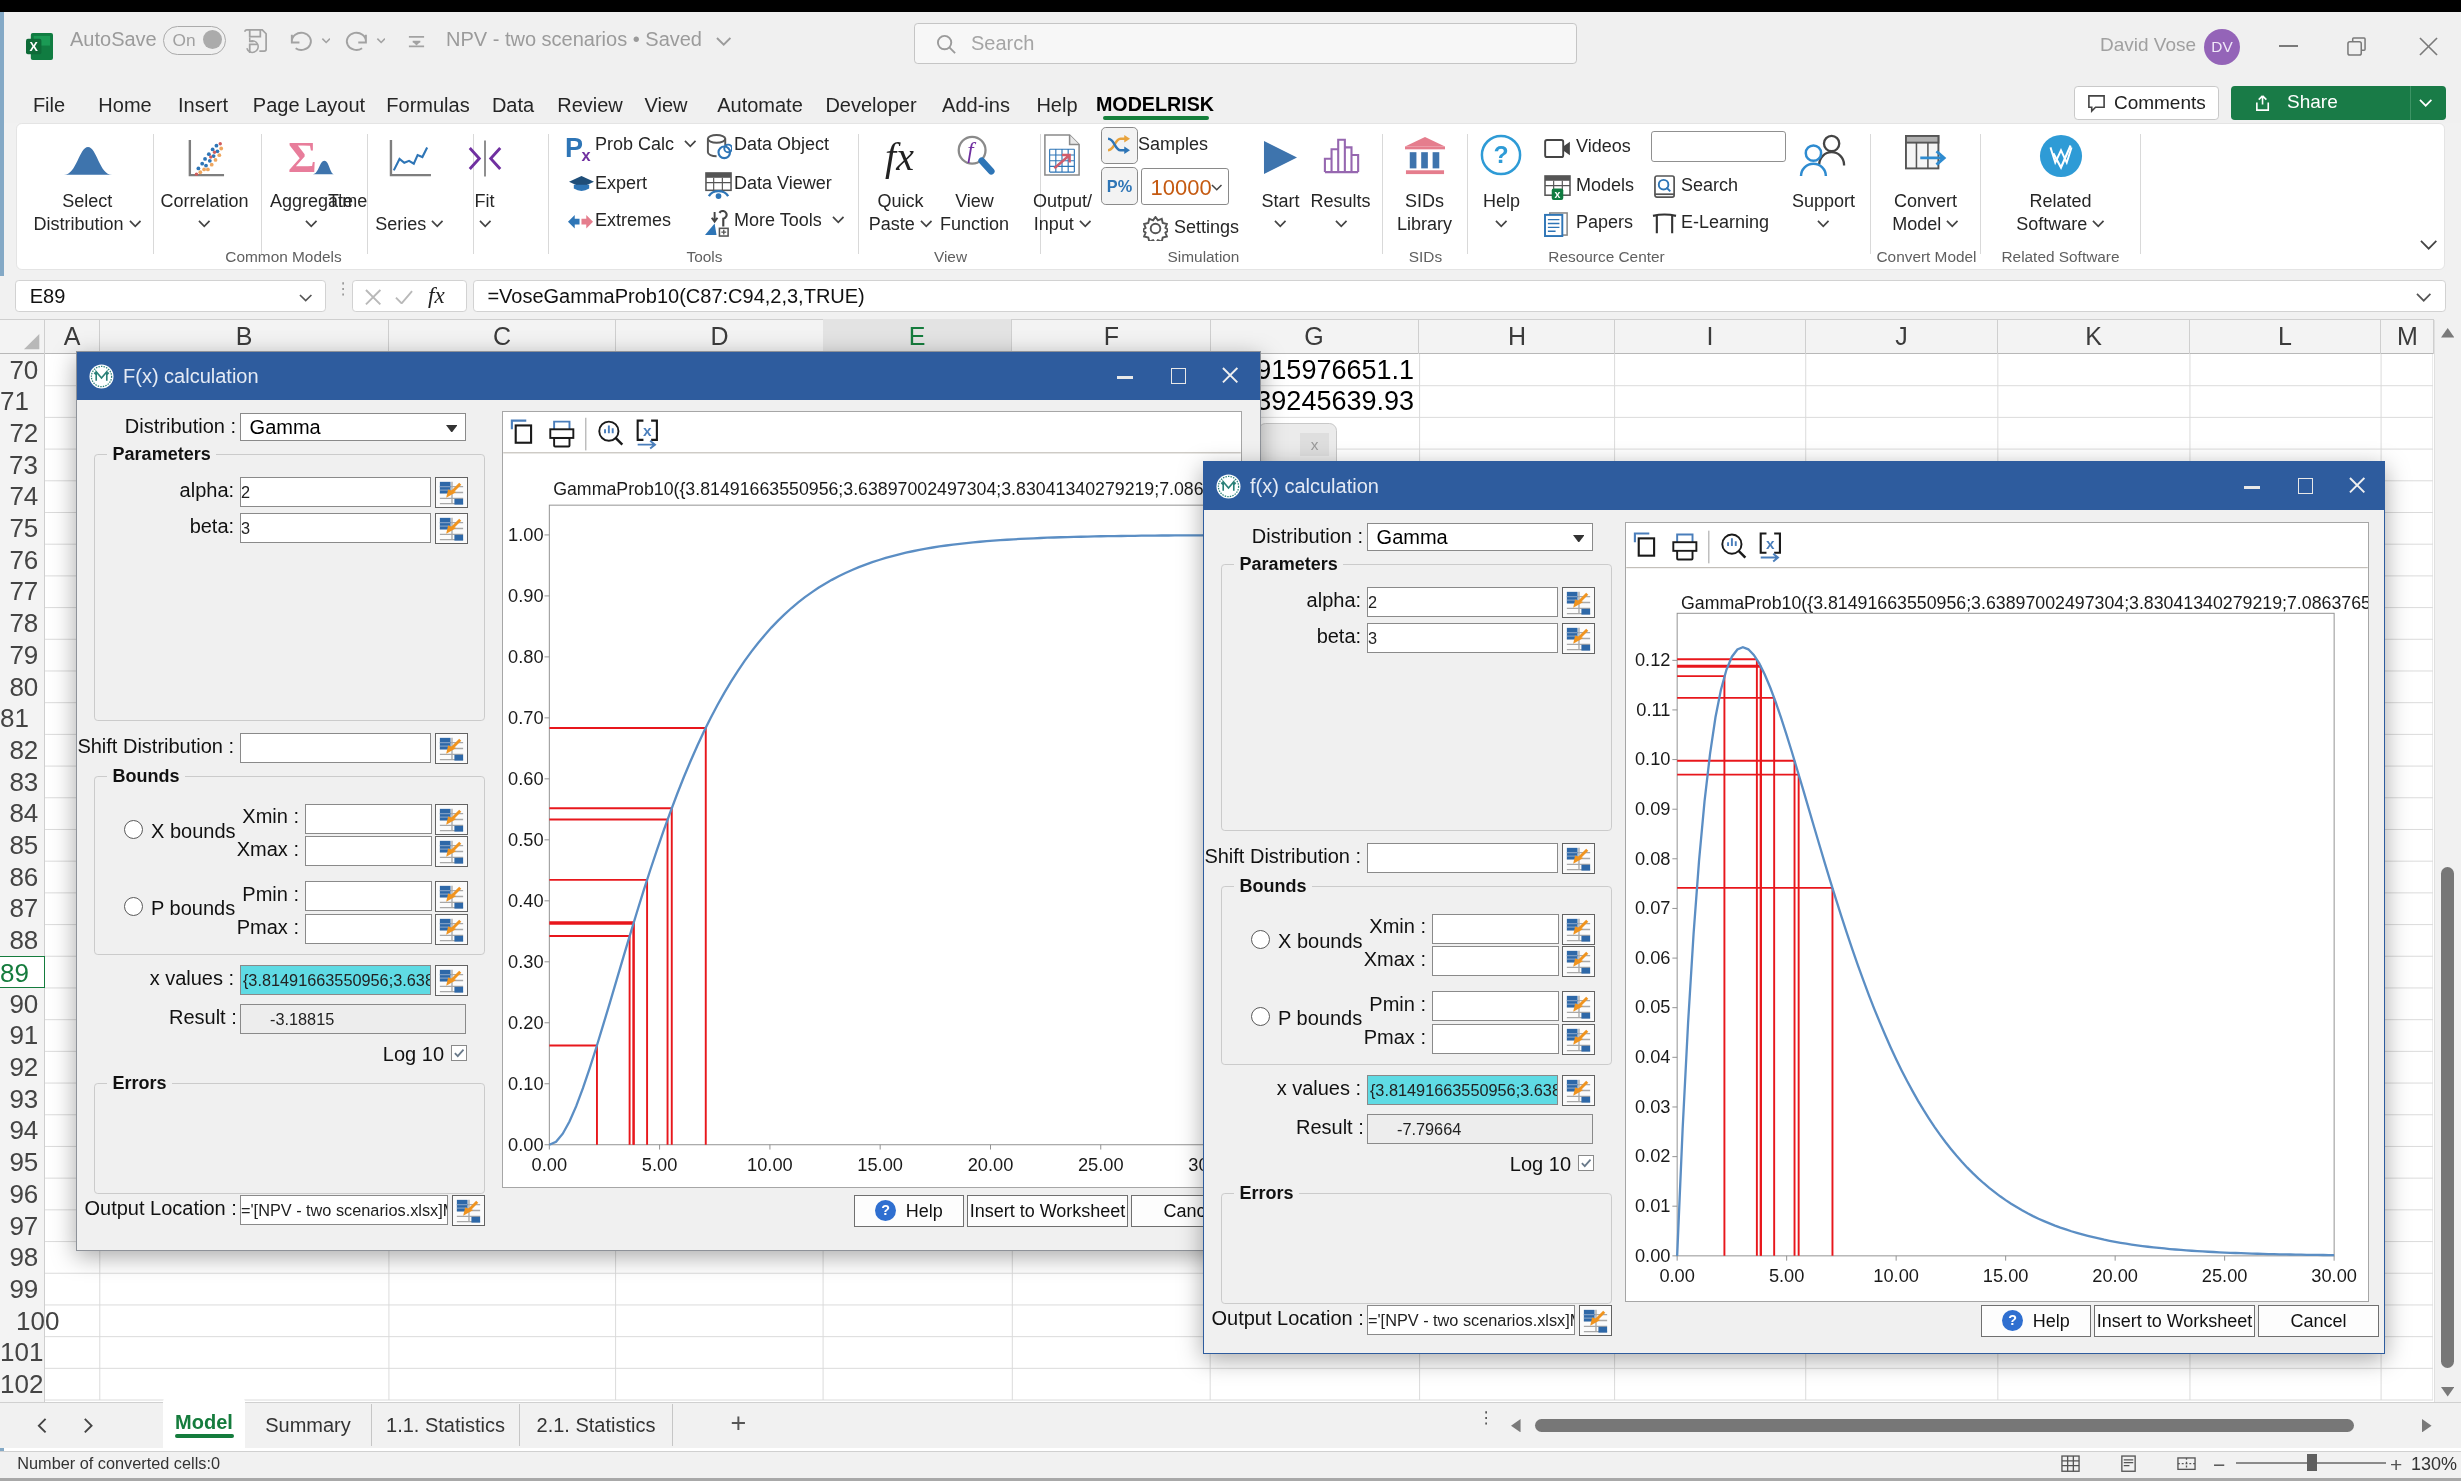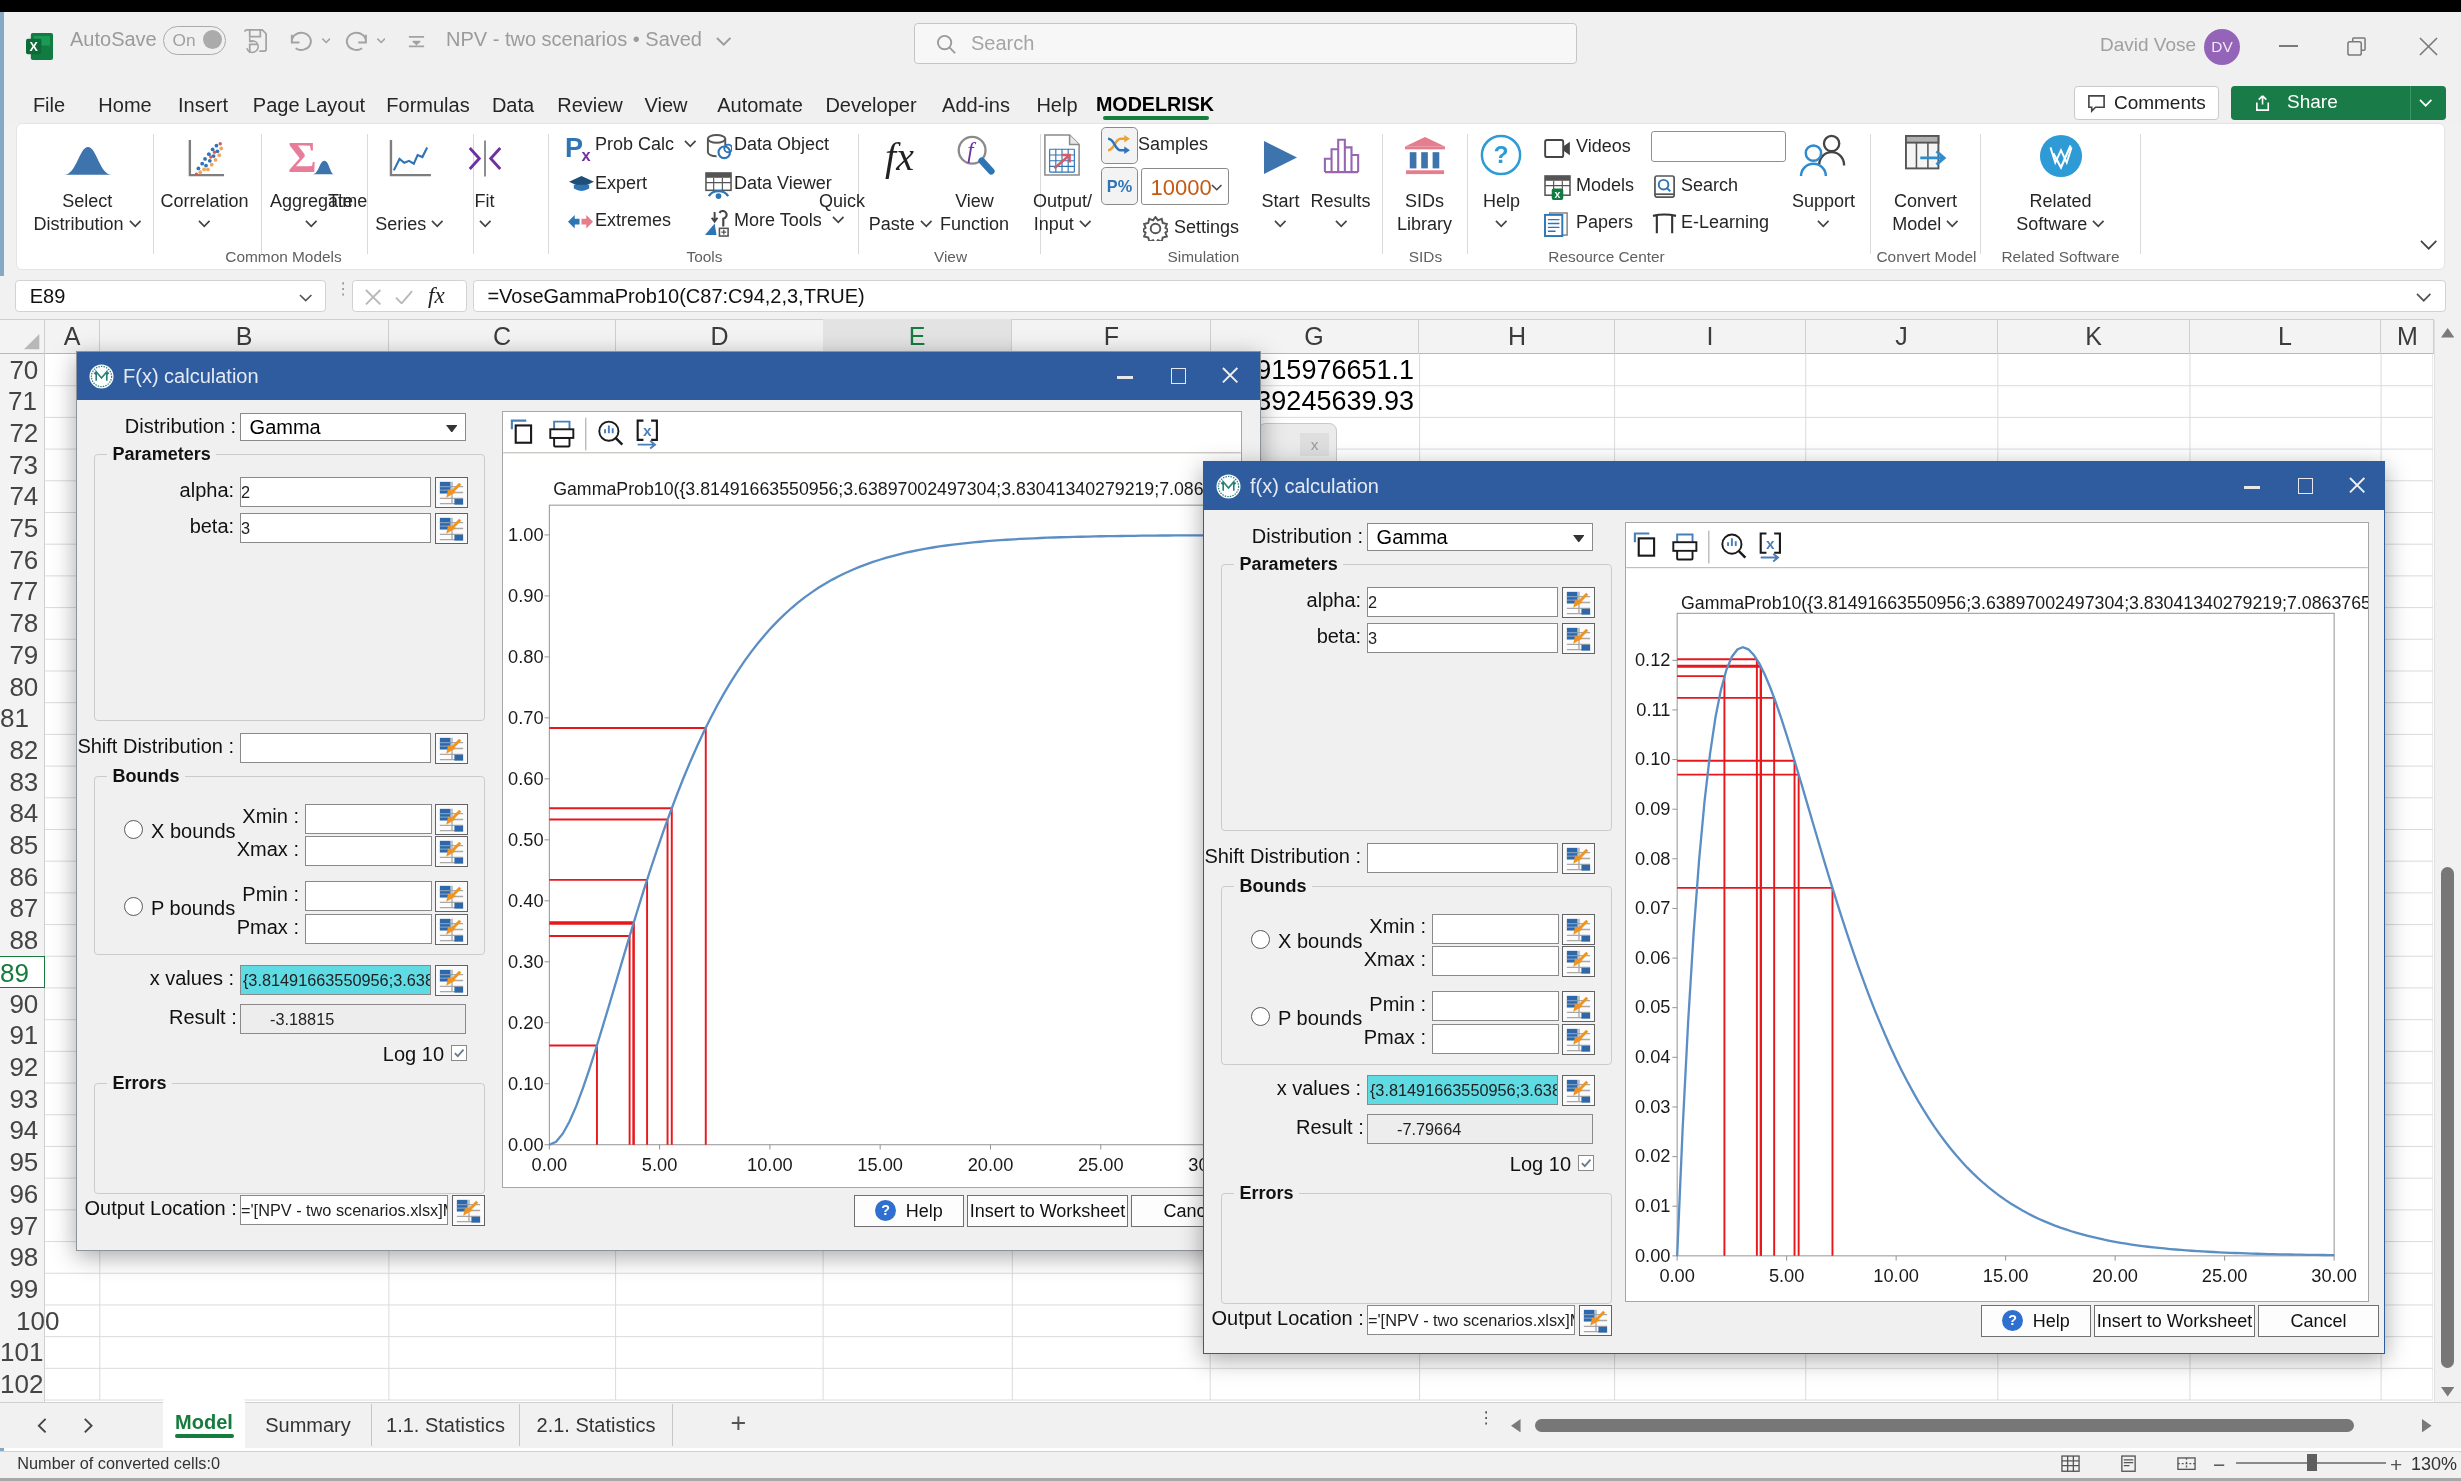--- a/index.html
+++ b/index.html
@@ -213,21 +213,21 @@
     <path d="M12 2 v10 m-3 -4 l3 4 l3 -4" stroke="#444" stroke-width="2" fill="none"></path>
     <path d="M17 3 a4 4 0 1 1 4 6 v8" stroke="#444" stroke-width="2.2" fill="none"></path>
     <path d="M2 26 L12 14 L14 26 Z" fill="#2e75b6"></path>
     <rect x="17" y="19" width="9" height="8" fill="#fff" stroke="#555" stroke-width="1.6"></rect>
     <path d="M21.5 20.5 v5 m-2.5 -2.5 h5" stroke="#555" stroke-width="1.4"></path>
   </svg>
 <div class="abs" style="left:734px;top:210px;font-size:18px;color:#262626;white-space:nowrap">More Tools&nbsp;&nbsp;<svg width="12.5" height="7.7" viewBox="0 0 13 8" style="vertical-align:1.9px">
       <path d="M1 1 l5.5 5.5 L12 1" stroke="#444" fill="none" stroke-width="1.8"></path>
     </svg></div>
 <div class="abs" style="left:869px;top:133px;width:61px;text-align:center;font-size:40px;font-style:italic;color:#222;font-family:'Liberation Serif',serif">fx</div>
-<div class="abs" style="left:819px;top:191px;width:163px;text-align:left;font-size:18px;color:#262626">Quick</div>
+<div class="abs" style="left:819px;top:191px;width:163px;text-align:center;font-size:18px;color:#262626">Quick</div>
 <div class="abs" style="left:819px;top:214px;width:163px;text-align:center;font-size:18px;color:#262626">Paste&nbsp;<svg width="12.5" height="7.7" viewBox="0 0 13 8" style="vertical-align:1.9px">
       <path d="M1 1 l5.5 5.5 L12 1" stroke="#444" fill="none" stroke-width="1.8"></path>
     </svg></div>
 <svg class="abs" style="left:951px;top:134px" width="48" height="44" viewBox="0 0 50 46">
     <circle cx="22" cy="17" r="14" fill="none" stroke="#8a8a8a" stroke-width="2.4"></circle>
     <text x="17" y="25" font-size="24" font-style="italic" fill="#7030a0" font-family="Liberation Serif">f</text>
     <path d="M32 28 l10 11" stroke="#2e75b6" stroke-width="7" stroke-linecap="round"></path>
   </svg>
 <div class="abs" style="left:893px;top:191px;width:163px;text-align:center;font-size:18px;color:#262626">View</div>
 <div class="abs" style="left:893px;top:214px;width:163px;text-align:center;font-size:18px;color:#262626">Function</div>
@@ -402,21 +402,21 @@
 <div class="abs" style="left:1210px;top:319px;width:209px;height:35px;background:transparent;border-right:1px solid #cfcfcf;box-sizing:border-box;text-align:center;font-size:25px;color:#3b3b3b;line-height:35px;">G</div>
 <div class="abs" style="left:1420px;top:319px;width:195px;height:35px;background:transparent;border-right:1px solid #cfcfcf;box-sizing:border-box;text-align:center;font-size:25px;color:#3b3b3b;line-height:35px;">H</div>
 <div class="abs" style="left:1615px;top:319px;width:191px;height:35px;background:transparent;border-right:1px solid #cfcfcf;box-sizing:border-box;text-align:center;font-size:25px;color:#3b3b3b;line-height:35px;">I</div>
 <div class="abs" style="left:1806px;top:319px;width:192px;height:35px;background:transparent;border-right:1px solid #cfcfcf;box-sizing:border-box;text-align:center;font-size:25px;color:#3b3b3b;line-height:35px;">J</div>
 <div class="abs" style="left:1998px;top:319px;width:192px;height:35px;background:transparent;border-right:1px solid #cfcfcf;box-sizing:border-box;text-align:center;font-size:25px;color:#3b3b3b;line-height:35px;">K</div>
 <div class="abs" style="left:2190px;top:319px;width:191px;height:35px;background:transparent;border-right:1px solid #cfcfcf;box-sizing:border-box;text-align:center;font-size:25px;color:#3b3b3b;line-height:35px;">L</div>
 <div class="abs" style="left:2382px;top:319px;width:52px;height:35px;background:transparent;border-right:1px solid #cfcfcf;box-sizing:border-box;text-align:center;font-size:25px;color:#3b3b3b;line-height:35px;">M</div>
 <div class="abs" style="left:0;top:354px;width:2433px;height:1048px;background:#fff"></div>
 <div class="abs" style="left:0;top:354px;width:45px;height:1048px;background:#f3f3f3;border-right:1px solid #cfcfcf;box-sizing:border-box"></div>
 <div class="abs" style="left:0;top:354px;width:45px;height:32px;text-align:right;font-size:26px;color:#444;line-height:32px;"><span style="margin-right:6.7px">70</span></div>
-<div class="abs" style="left:0;top:385px;width:45px;height:32px;text-align:right;font-size:26px;color:#444;line-height:32px;"><span style="margin-right:8px">71</span></div>
+<div class="abs" style="left:0;top:385px;width:45px;height:32px;text-align:right;font-size:26px;color:#444;line-height:32px;"><span style="margin-right:16px">71</span></div>
 <div class="abs" style="left:0;top:417px;width:45px;height:32px;text-align:right;font-size:26px;color:#444;line-height:32px;"><span style="margin-right:6.7px">72</span></div>
 <div class="abs" style="left:0;top:449px;width:45px;height:32px;text-align:right;font-size:26px;color:#444;line-height:32px;"><span style="margin-right:7px">73</span></div>
 <div class="abs" style="left:0;top:480px;width:45px;height:32px;text-align:right;font-size:26px;color:#444;line-height:32px;"><span style="margin-right:6.7px">74</span></div>
 <div class="abs" style="left:0;top:512px;width:45px;height:32px;text-align:right;font-size:26px;color:#444;line-height:32px;"><span style="margin-right:6.7px">75</span></div>
 <div class="abs" style="left:0;top:544px;width:45px;height:32px;text-align:right;font-size:26px;color:#444;line-height:32px;"><span style="margin-right:6.7px">76</span></div>
 <div class="abs" style="left:0;top:575px;width:45px;height:32px;text-align:right;font-size:26px;color:#444;line-height:32px;"><span style="margin-right:6.7px">77</span></div>
 <div class="abs" style="left:0;top:607px;width:45px;height:32px;text-align:right;font-size:26px;color:#444;line-height:32px;"><span style="margin-right:6.7px">78</span></div>
 <div class="abs" style="left:0;top:639px;width:45px;height:32px;text-align:right;font-size:26px;color:#444;line-height:32px;"><span style="margin-right:6.7px">79</span></div>
 <div class="abs" style="left:0;top:671px;width:45px;height:32px;text-align:right;font-size:26px;color:#444;line-height:32px;"><span style="margin-right:6.7px">80</span></div>
 <div class="abs" style="left:0;top:702px;width:45px;height:32px;font-size:26px;color:#444;line-height:32px;"><span style="margin-right:6.7px">81</span></div>

